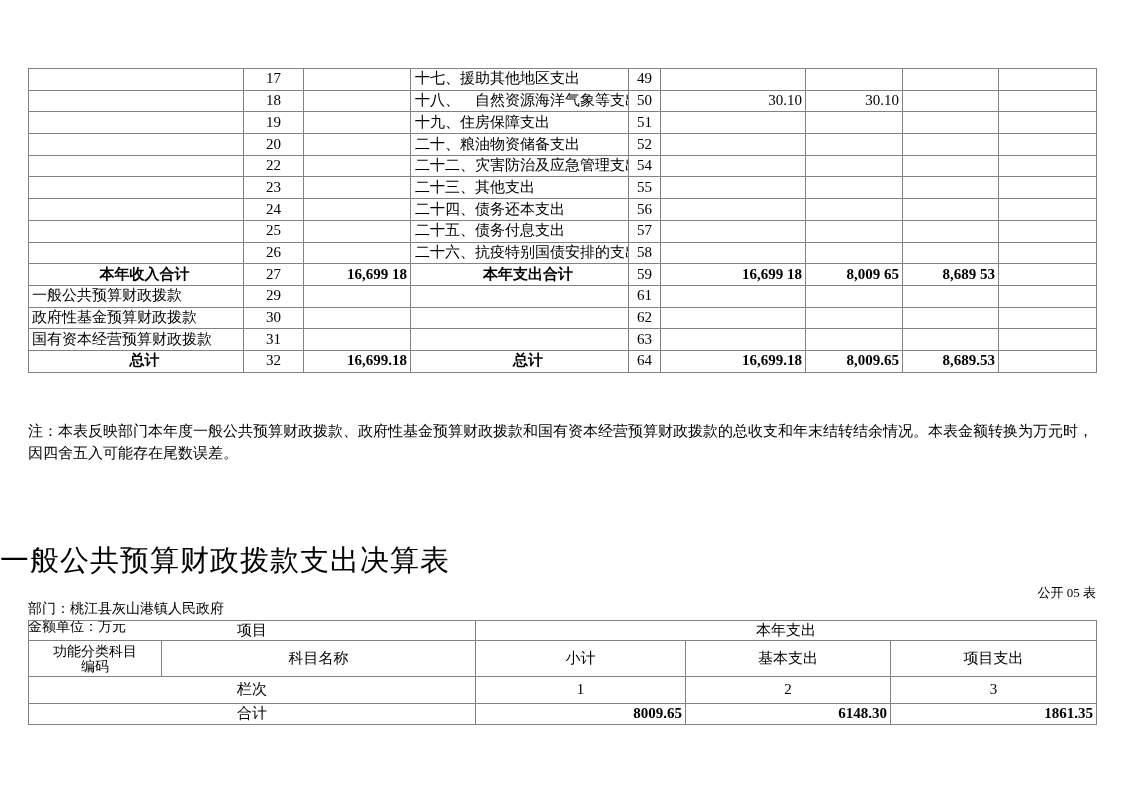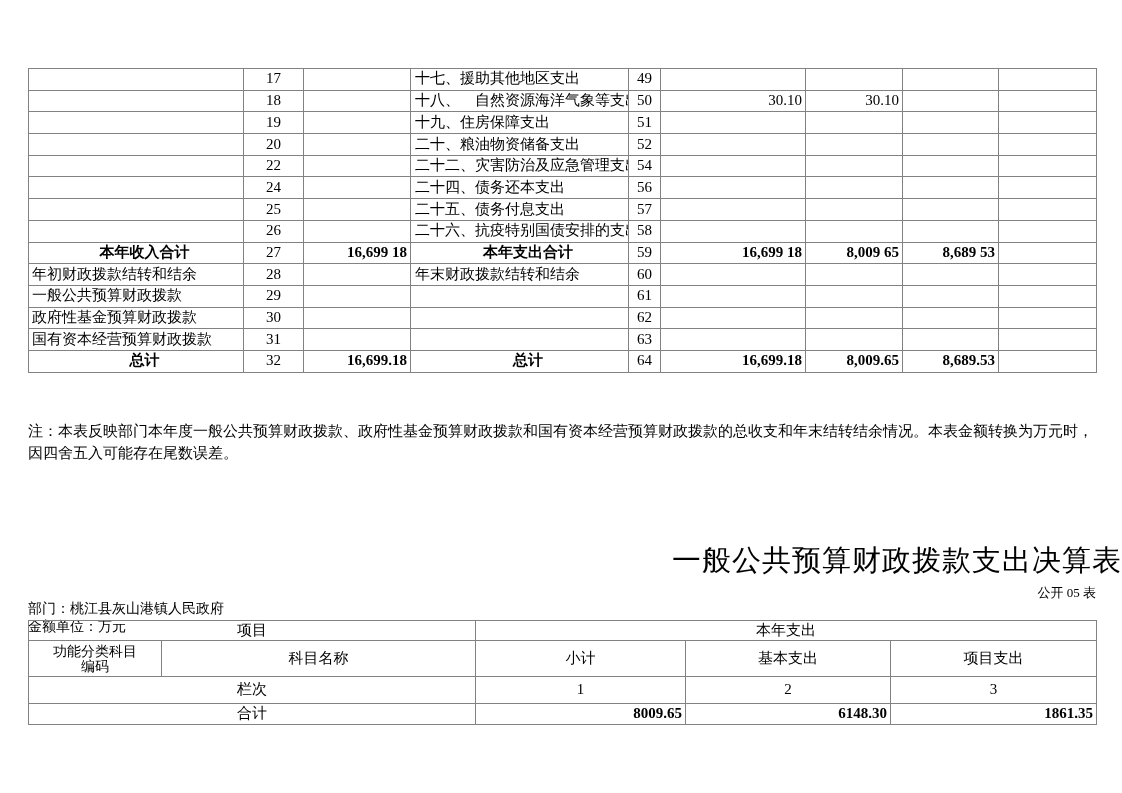--- a/index.html
+++ b/index.html
@@ -17,21 +17,21 @@
   .tt tr{height:21.7px;}
   .ca{text-align:left;padding-left:3px;}
   .cd{text-align:left;padding-left:4px;margin-top:17px;}
   .cn{text-align:center;}
   .cv{text-align:right;padding-right:3px;}
   .ctr{text-align:center;padding-left:17px;}
   .em{font-weight:bold;}
   
   .note{font-size:15px;line-height:22px;color:#000;}
   
-  .title{font-size:29px;text-align:right;letter-spacing:1px;}
+  .title{font-size:29px;text-align:left;letter-spacing:1px;}
   .meta-small{font-size:13px;text-align:right;}
   .meta-row{font-size:14px;display:flex;justify-content:space-between;}
   
   .bt td{text-align:center;}
   .bt .hdr2{line-height:15px;white-space:normal;font-size:14px;}
   .bt .val{text-align:right;padding-right:3px;font-weight:bold;}
 </style>
 </head>
 <body>
 
@@ -98,20 +98,31 @@
         <td class="cv"></td>
         <td class="cd">二十二、灾害防治及应急管理支出</td>
         <td class="cn">54</td>
         <td class="cv"></td>
         <td class="cv"></td>
         <td class="cv"></td>
         <td class="cv"></td>
       </tr>
       <tr>
         <td class="ca"></td>
+        <td class="cn">23</td>
+        <td class="cv"></td>
+        <td class="cd">二十三、其他支出</td>
+        <td class="cn">55</td>
+        <td class="cv"></td>
+        <td class="cv"></td>
+        <td class="cv"></td>
+        <td class="cv"></td>
+      </tr>
+      <tr>
+        <td class="ca"></td>
         <td class="cn">24</td>
         <td class="cv"></td>
         <td class="cd">二十四、债务还本支出</td>
         <td class="cn">56</td>
         <td class="cv"></td>
         <td class="cv"></td>
         <td class="cv"></td>
         <td class="cv"></td>
       </tr>
       <tr>
@@ -138,31 +149,20 @@
       </tr>
       <tr>
         <td class="ca em ctr">本年收入合计</td>
         <td class="cn">27</td>
         <td class="cv em">16,699 18</td>
         <td class="cd em ctr">本年支出合计</td>
         <td class="cn">59</td>
         <td class="cv em">16,699 18</td>
         <td class="cv em">8,009 65</td>
         <td class="cv em">8,689 53</td>
-        <td class="cv"></td>
-      </tr>
-      <tr>
-        <td class="ca">年初财政拨款结转和结余</td>
-        <td class="cn">28</td>
-        <td class="cv"></td>
-        <td class="cd">年末财政拨款结转和结余</td>
-        <td class="cn">60</td>
-        <td class="cv"></td>
-        <td class="cv"></td>
-        <td class="cv"></td>
         <td class="cv"></td>
       </tr>
       <tr>
         <td class="ca">一般公共预算财政拨款</td>
         <td class="cn">29</td>
         <td class="cv"></td>
         <td class="cd"></td>
         <td class="cn">61</td>
         <td class="cv"></td>
         <td class="cv"></td>

